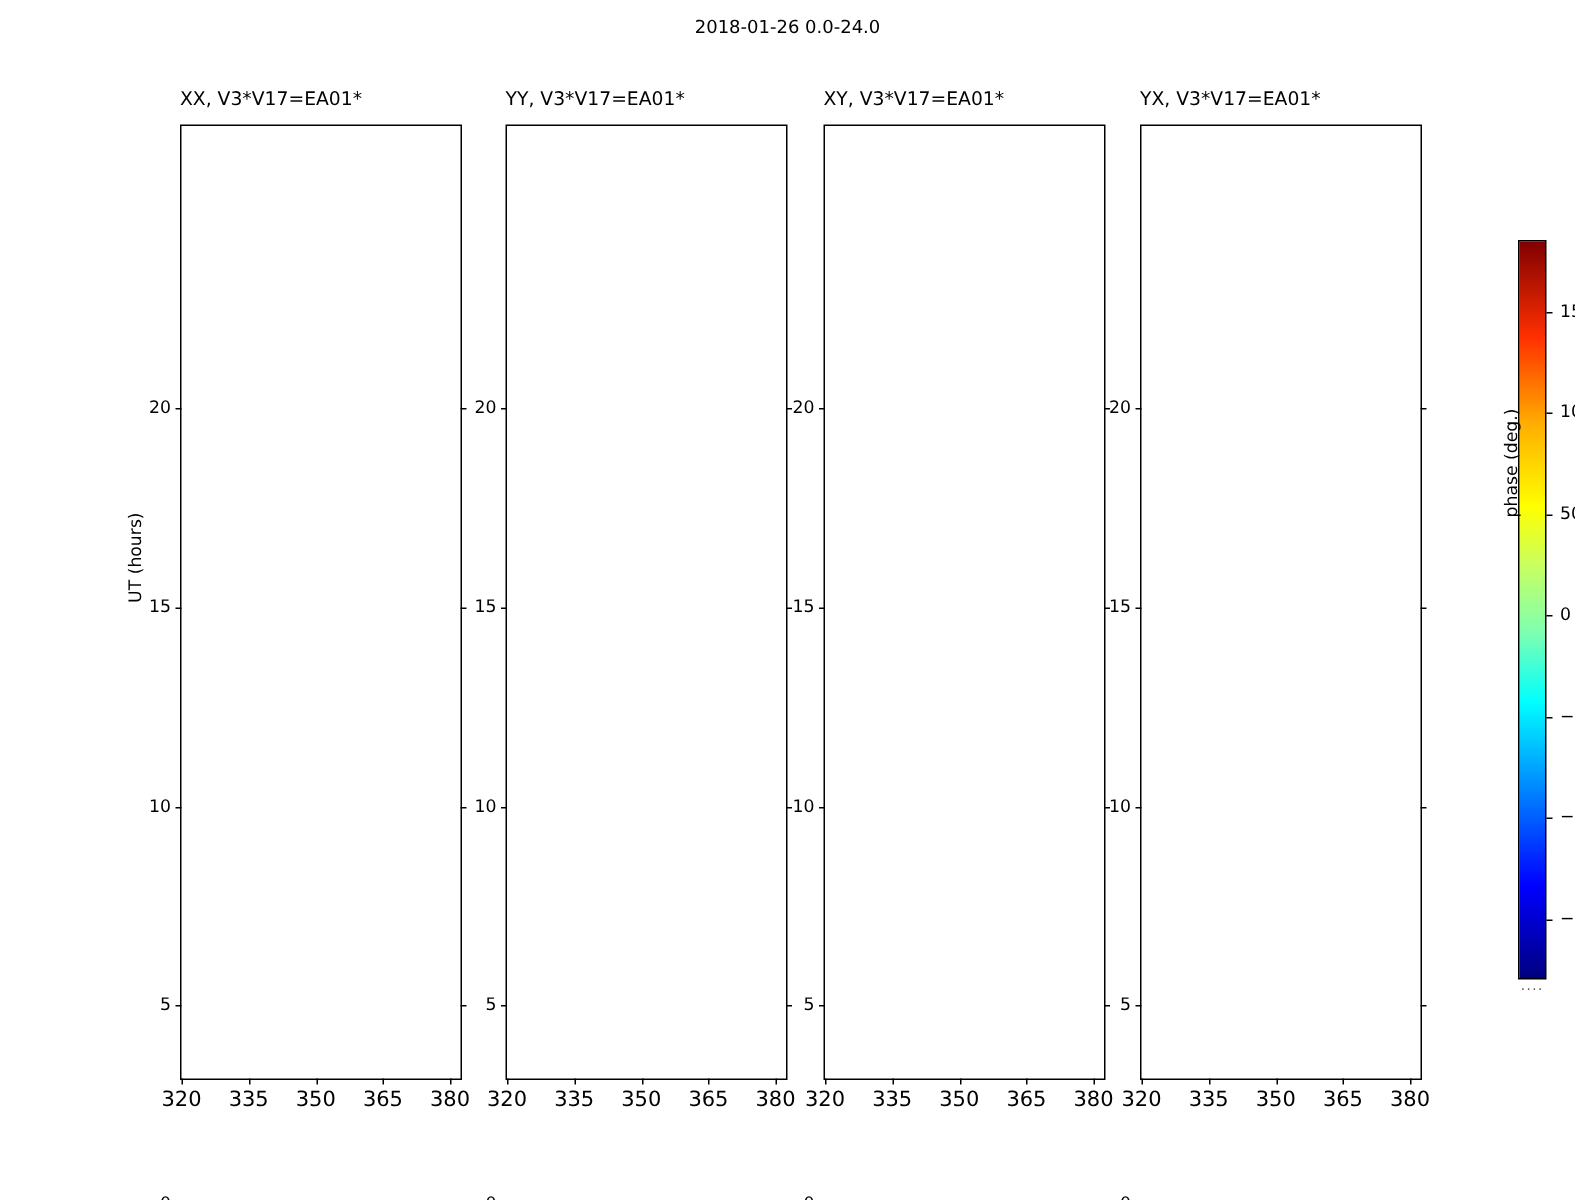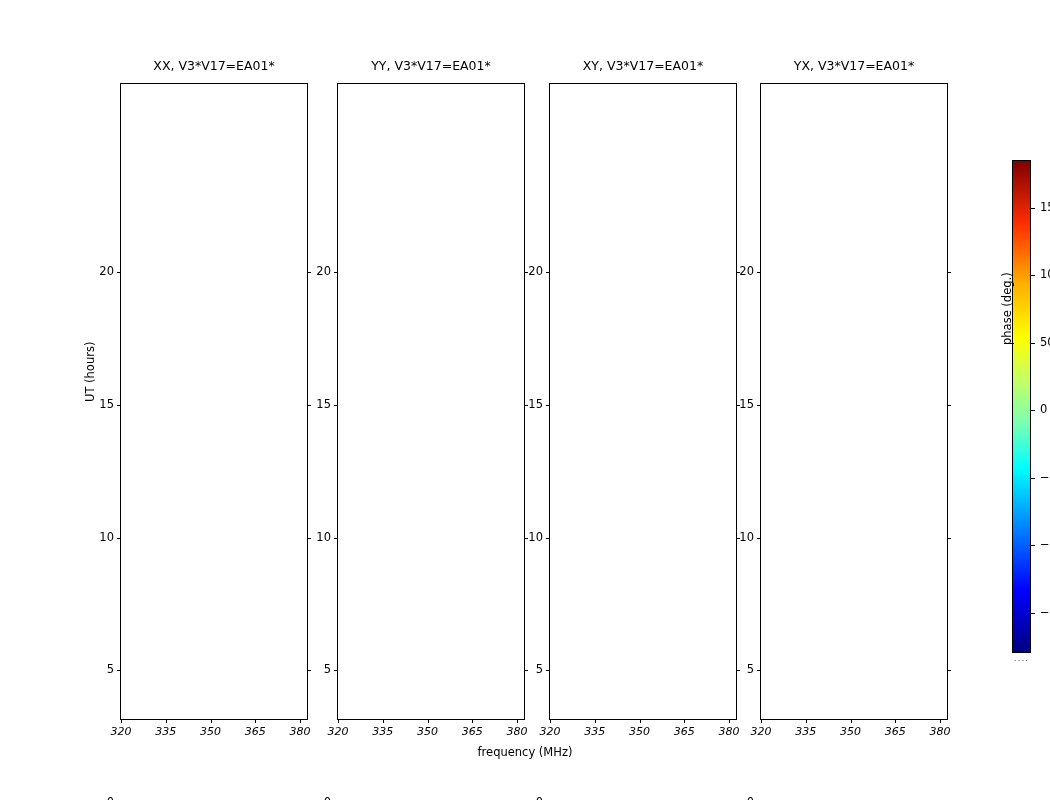--- a/index.html
+++ b/index.html
@@ -38,21 +38,20 @@
     top: 83px;
     height: 637px;
     box-sizing: border-box;
   }
 
   .panel-title {
     position: absolute;
     left: 0;
     top: -25px;
     width: 100%;
-    text-align: center;
     font-size: 12.5px;
     white-space: nowrap;
   }
 
   .axes-box {
     position: absolute;
     left: 0; top: 0;
     width: 100%;
     height: 100%;
     border: 1.1px solid #000;
@@ -90,25 +89,24 @@
     position: absolute;
     bottom: -4px;
     width: 1px;
     height: 4px;
     background: #000;
   }
   .xtick-label {
     position: absolute;
     top: 100%;
     margin-top: 7px;
-    font-size: 11px;
+    font-size: 14px;
     line-height: 1;
     transform: translateX(-50%);
     white-space: nowrap;
-    font-style: italic;
   }
 
   #ylabel {
     position: absolute;
     left: 83px;
     top: 402px;
     font-size: 11.5px;
     transform: rotate(-90deg);
     transform-origin: left top;
     white-space: nowrap;
@@ -184,20 +182,21 @@
     font-size: 9px;
     color: #555;
     letter-spacing: 1px;
   }
 </style>
 </head>
 <body>
 
 <div id="figure">
 
+  <div id="suptitle">2018-01-26 0.0-24.0</div>
 
   <div class="panel" id="panel-0" style="left:120px; width:188px;">
     <div class="panel-title">XX, V3*V17=EA01*</div>
     <div class="axes-box">
 
       <div class="ytick-label" style="top:719.17px;">0</div>
       <div class="ytick" style="top:586.46px;"></div>
         <div class="ytick-r" style="top:586.46px;"></div>
       <div class="ytick-label" style="top:586.46px;">5</div>
       <div class="ytick" style="top:453.75px;"></div>
@@ -310,21 +309,20 @@
       <div class="xtick" style="left:89.5px;"></div>
       <div class="xtick-label" style="left:89.5px;">350</div>
       <div class="xtick" style="left:134.3px;"></div>
       <div class="xtick-label" style="left:134.3px;">365</div>
       <div class="xtick" style="left:179px;"></div>
       <div class="xtick-label" style="left:179px;">380</div>
     </div>
   </div>
 
   <div id="ylabel">UT (hours)</div>
-  <div id="xlabel">frequency (MHz)</div>
 
   <div id="cbar-wrap">
     <div id="cbar"></div>
     <div class="cbtick" style="top:47.5px;"></div>
     <div class="cbtick-label" style="top:47.5px;">150</div>
     <div class="cbtick" style="top:115.0px;"></div>
     <div class="cbtick-label" style="top:115.0px;">100</div>
     <div class="cbtick" style="top:182.5px;"></div>
     <div class="cbtick-label" style="top:182.5px;">50</div>
     <div class="cbtick" style="top:250.0px;"></div>

